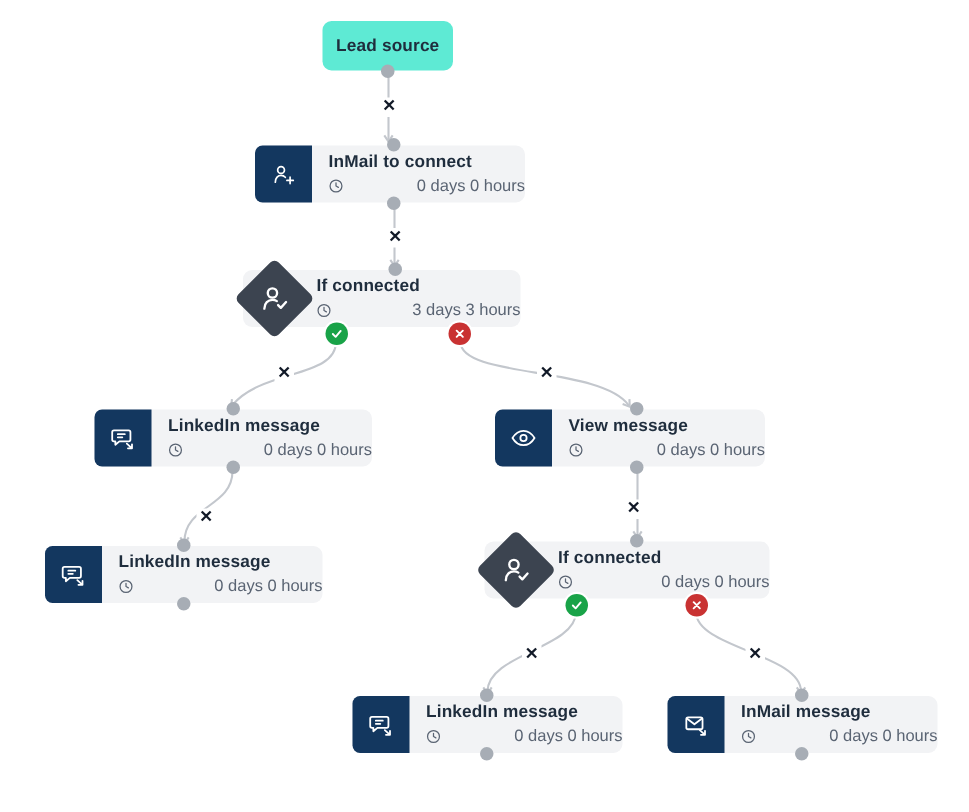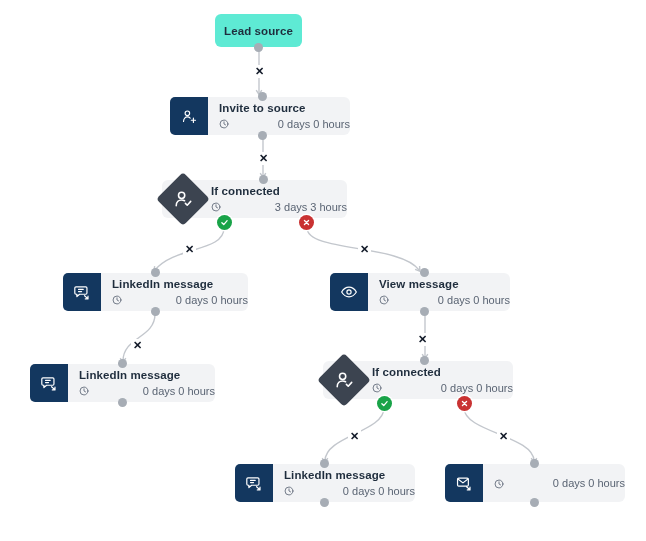--- a/index.html
+++ b/index.html
@@ -196,21 +196,21 @@
 
   <div class="node" style="left:170px; top:97px; width:180px; height:38px;">
     <div class="icon-box">
       <svg width="17" height="17" viewBox="0 0 24 24" fill="none" stroke="#ffffff" stroke-width="1.6" stroke-linecap="round" stroke-linejoin="round">
         <circle cx="9" cy="7.5" r="3.2"></circle>
         <path d="M3.6 19 C3.6 14.8 6.2 12.6 9 12.6 C10.6 12.6 12 13.3 13 14.4"></path>
         <path d="M17.5 14.3 L17.5 20.3 M14.5 17.3 L20.5 17.3"></path>
       </svg>
     </div>
     <div class="body">
-      <div class="title">Invite to source</div>
+      <div class="title">InMail to connect</div>
       <div class="meta">
         <span class="clock">
           <svg width="10" height="10" viewBox="0 0 24 24" fill="none" stroke="#5a6473" stroke-width="2" stroke-linecap="round">
             <circle cx="12" cy="12" r="9.5"></circle>
             <path d="M12 6.8 L12 12 L15.8 14.2"></path>
           </svg>
         </span>
         <span>0 days 0 hours</span>
       </div>
     </div>
@@ -387,20 +387,21 @@
 
   <div class="node" style="left:445px; top:464px; width:180px; height:38px;">
     <div class="icon-box">
       <svg width="18" height="18" viewBox="0 0 24 24" fill="none" stroke="#ffffff" stroke-width="1.6" stroke-linecap="round" stroke-linejoin="round">
         <rect x="3.4" y="5.6" width="14.4" height="10.6" rx="1.6"></rect>
         <path d="M3.9 6.6 L10.6 11.8 L17.3 6.6"></path>
         <path d="M15.4 17 L20 21.2 M20 21.2 L20 17.6 M20 21.2 L16.4 21.2"></path>
       </svg>
     </div>
     <div class="body">
+      <div class="title">InMail message</div>
       <div class="meta">
         <span class="clock">
           <svg width="10" height="10" viewBox="0 0 24 24" fill="none" stroke="#5a6473" stroke-width="2" stroke-linecap="round">
             <circle cx="12" cy="12" r="9.5"></circle>
             <path d="M12 6.8 L12 12 L15.8 14.2"></path>
           </svg>
         </span>
         <span>0 days 0 hours</span>
       </div>
     </div>

